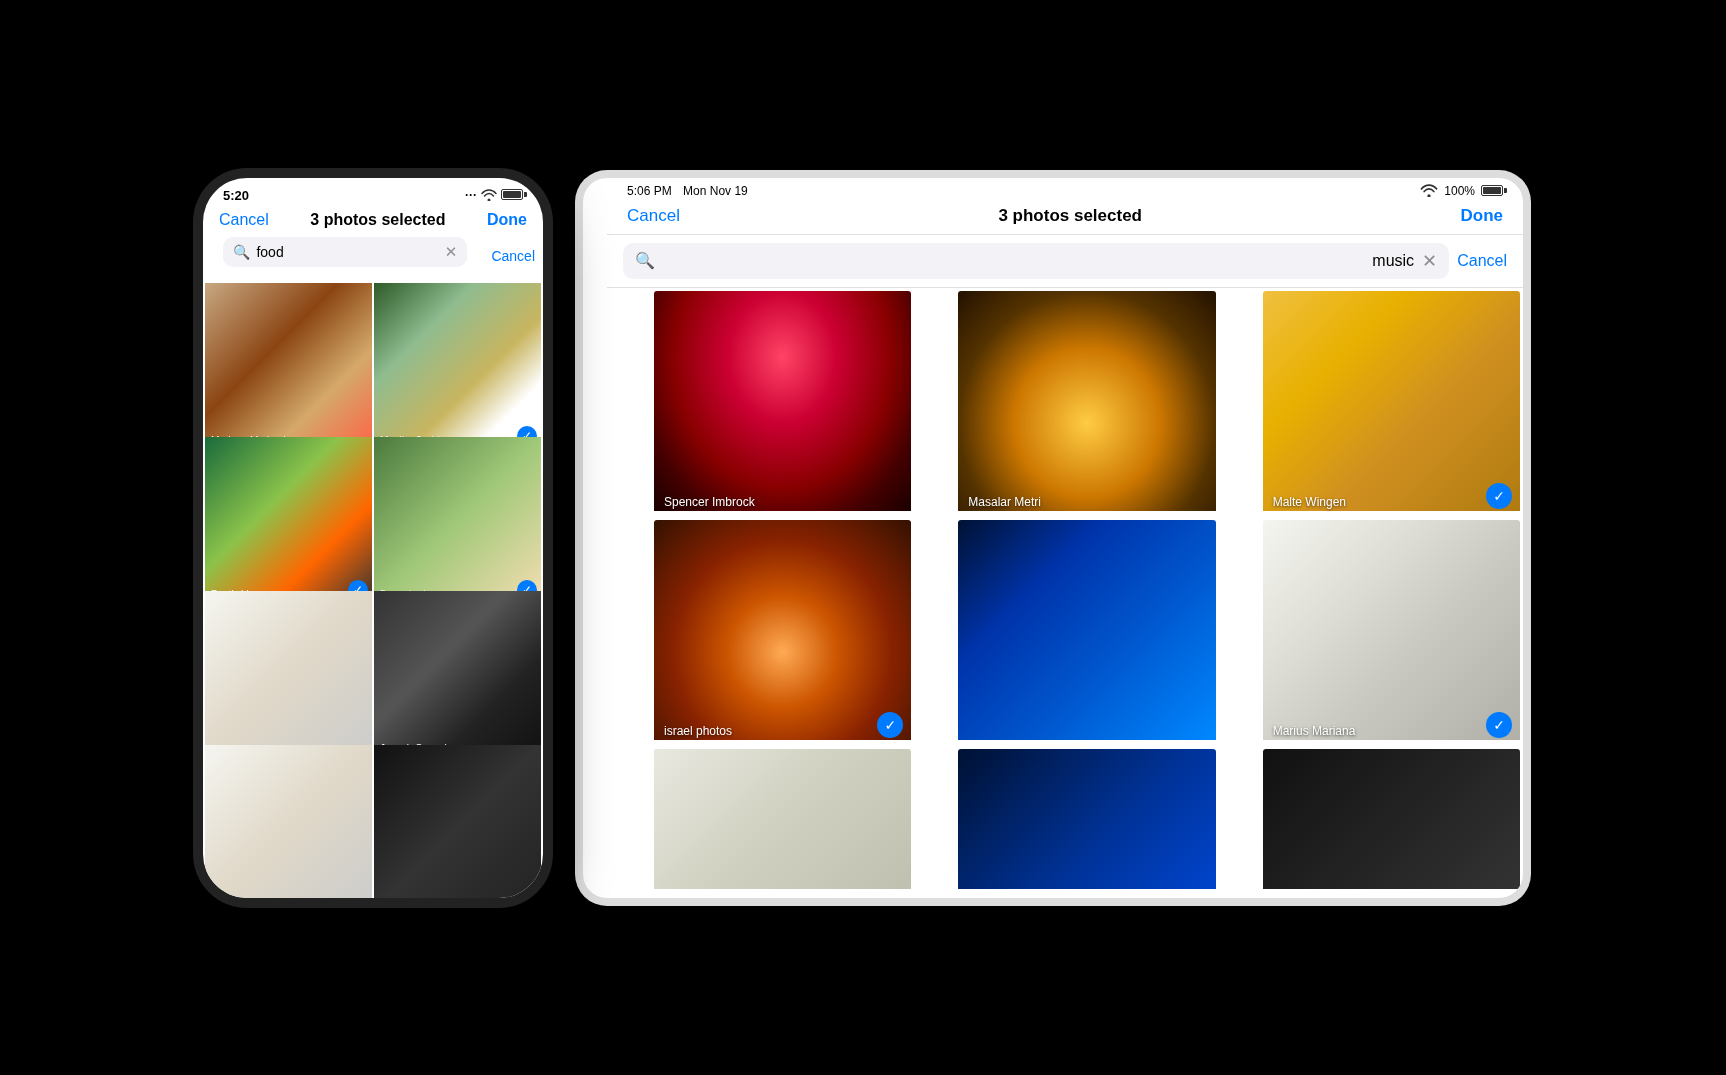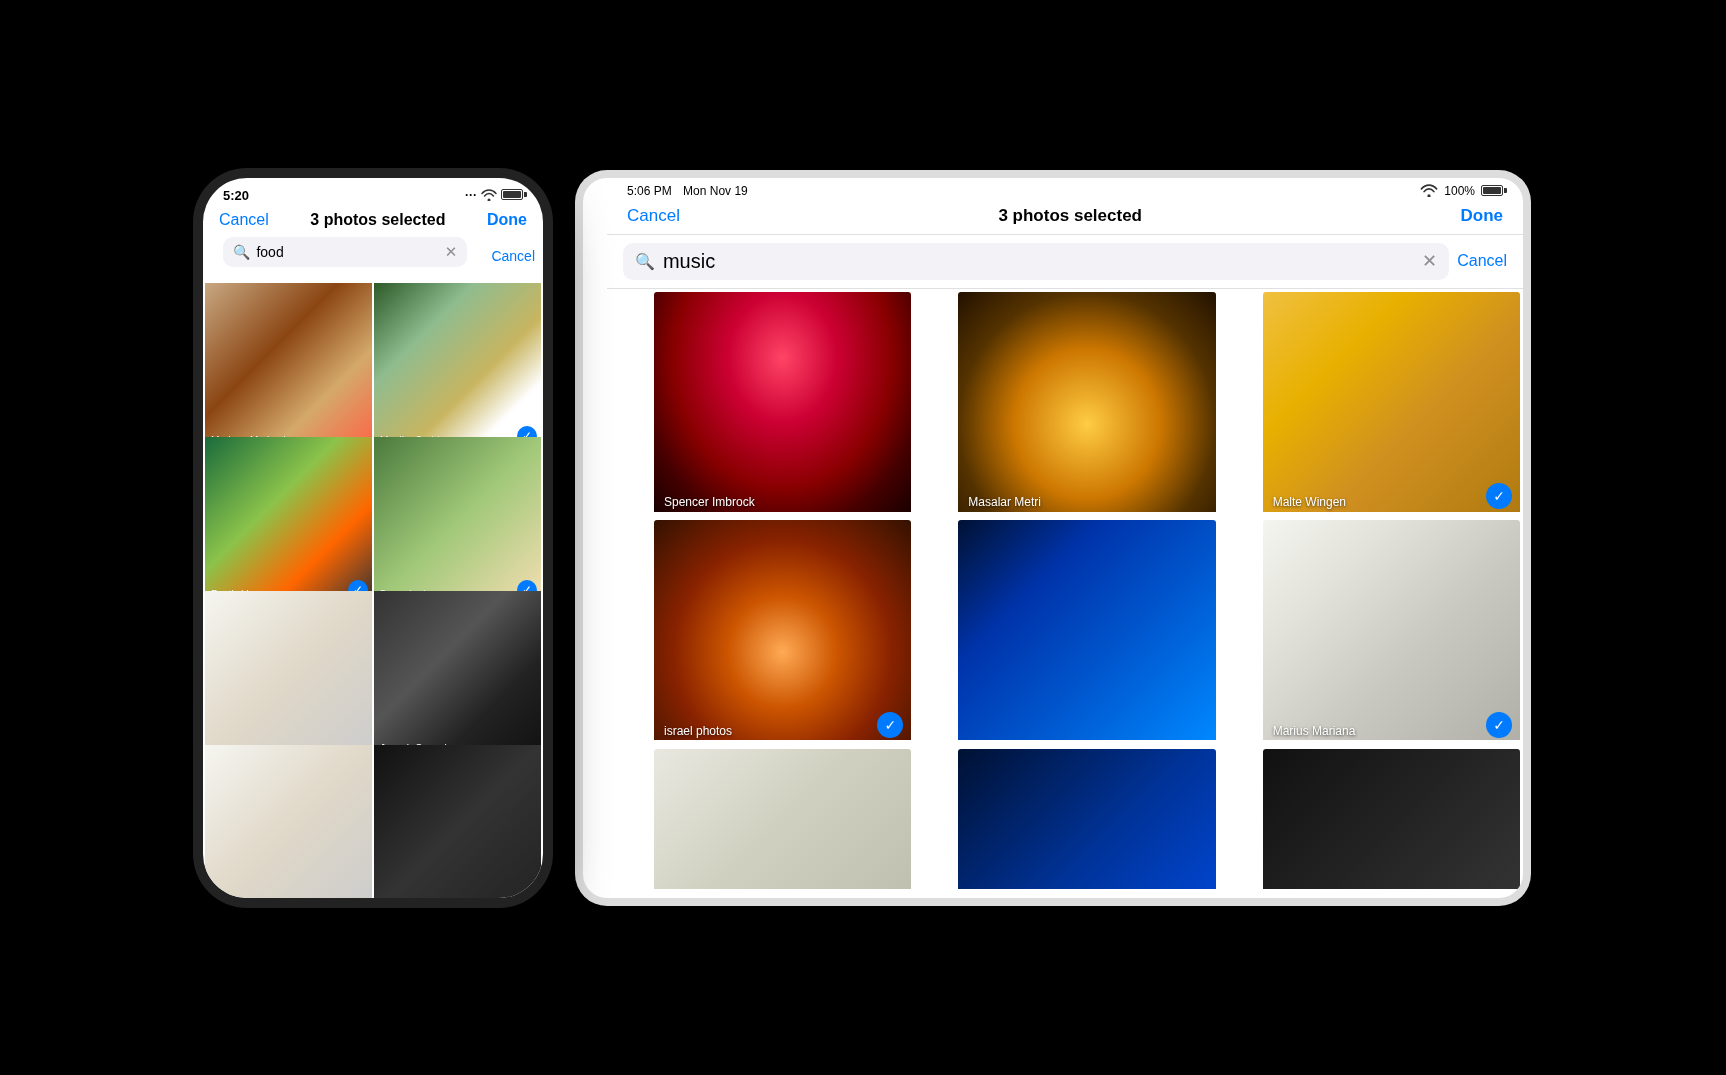--- a/index.html
+++ b/index.html
@@ -373,21 +373,21 @@
 
   <div class="tablet-header">
     <span class="tablet-header-cancel">Cancel</span>
     <span class="tablet-header-title">3 photos selected</span>
     <span class="tablet-header-done">Done</span>
   </div>
 
   <div class="tablet-search-row">
     <div class="tablet-search-bar">
       <span class="search-icon" style="font-size:16px;">🔍</span>
-      <input type="text" value="music" style="font-size: 20px; border: none; background: transparent; outline: none; flex: 1 1 0%;">
+      <input type="text" value="music" style="font-size: 16px; border: none; background: transparent; outline: none; flex: 1 1 0%; text-align: right;">
       <span class="tablet-search-clear" style="cursor:pointer;font-size:18px;color:#8e8e93;">✕</span>
     </div>
     <span class="tablet-cancel-btn">Cancel</span>
   </div>
 
   <div class="tablet-grid">
 
     <div class="tablet-cell">
       <div style="width:100%;height:220px;background:radial-gradient(ellipse at 50% 30%, #ff4466 0%, #cc0033 30%, #880000 60%, #440000 80%, #1a0000 100%);"></div>
       <span class="tablet-cell-label">Spencer Imbrock</span>

